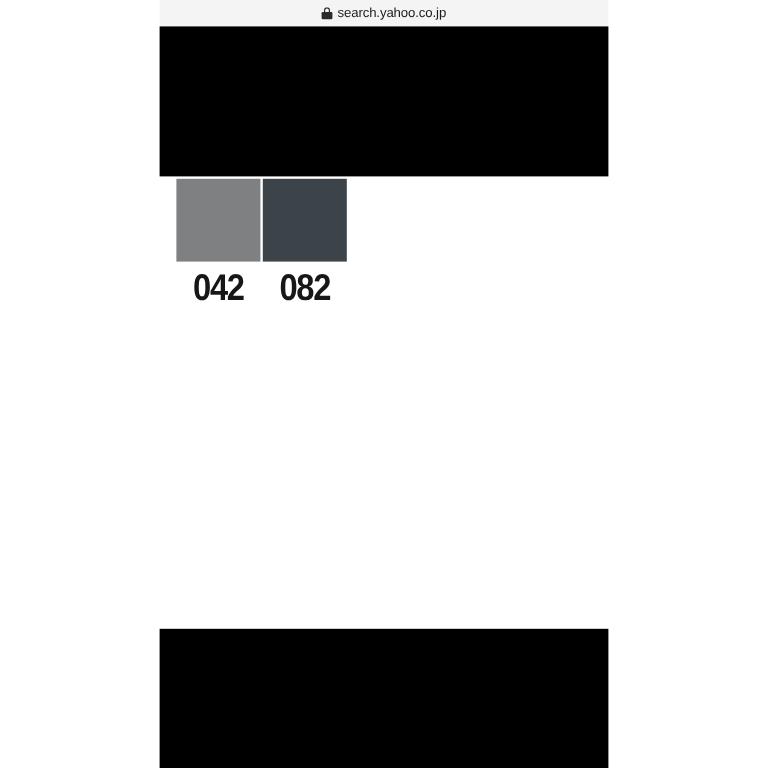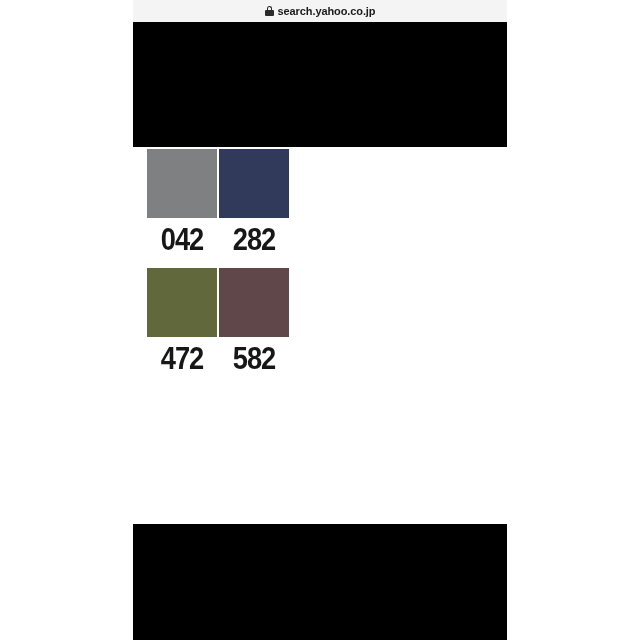--- a/index.html
+++ b/index.html
@@ -53,21 +53,21 @@
     top: 0;
     width: 5px;
     height: 5px;
     border: 1.5px solid #2a2a2a;
     border-bottom: none;
     border-radius: 3px 3px 0 0;
     box-sizing: border-box;
   }
   #urlbar .url-text {
     font-size: 11px;
-    font-weight: bold;
+    font-weight: normal;
     color: #1a1a1a;
     letter-spacing: -0.1px;
     white-space: nowrap;
   }
 
   
   #viewport {
     position: absolute;
     left: 133px;
     top: 22px;
@@ -146,35 +146,25 @@
   <div class="black-band" id="band-top"></div>
 
   <div id="swatch-chart">
 
     <div class="swatch-row">
       <div class="swatch-cell">
         <span class="swatch-chip" style="background:#7f8082"></span>
         <span class="swatch-label">042</span>
       </div>
       <div class="swatch-cell">
-        <span class="swatch-chip" style="background:#313a5b"></span>
-        <span class="swatch-label">282</span>
+        <span class="swatch-chip" style="background:#3c444a"></span>
+        <span class="swatch-label">082</span>
       </div>
     </div>
 
     <div class="row-gap"></div>
 
-    <div class="swatch-row">
-      <div class="swatch-cell">
-        <span class="swatch-chip" style="background:#61683c"></span>
-        <span class="swatch-label">472</span>
-      </div>
-      <div class="swatch-cell">
-        <span class="swatch-chip" style="background:#604749"></span>
-        <span class="swatch-label">582</span>
-      </div>
-    </div>
 
   </div>
 
   <div class="black-band" id="band-bottom"></div>
 
 </div>
 
 </body></html>

